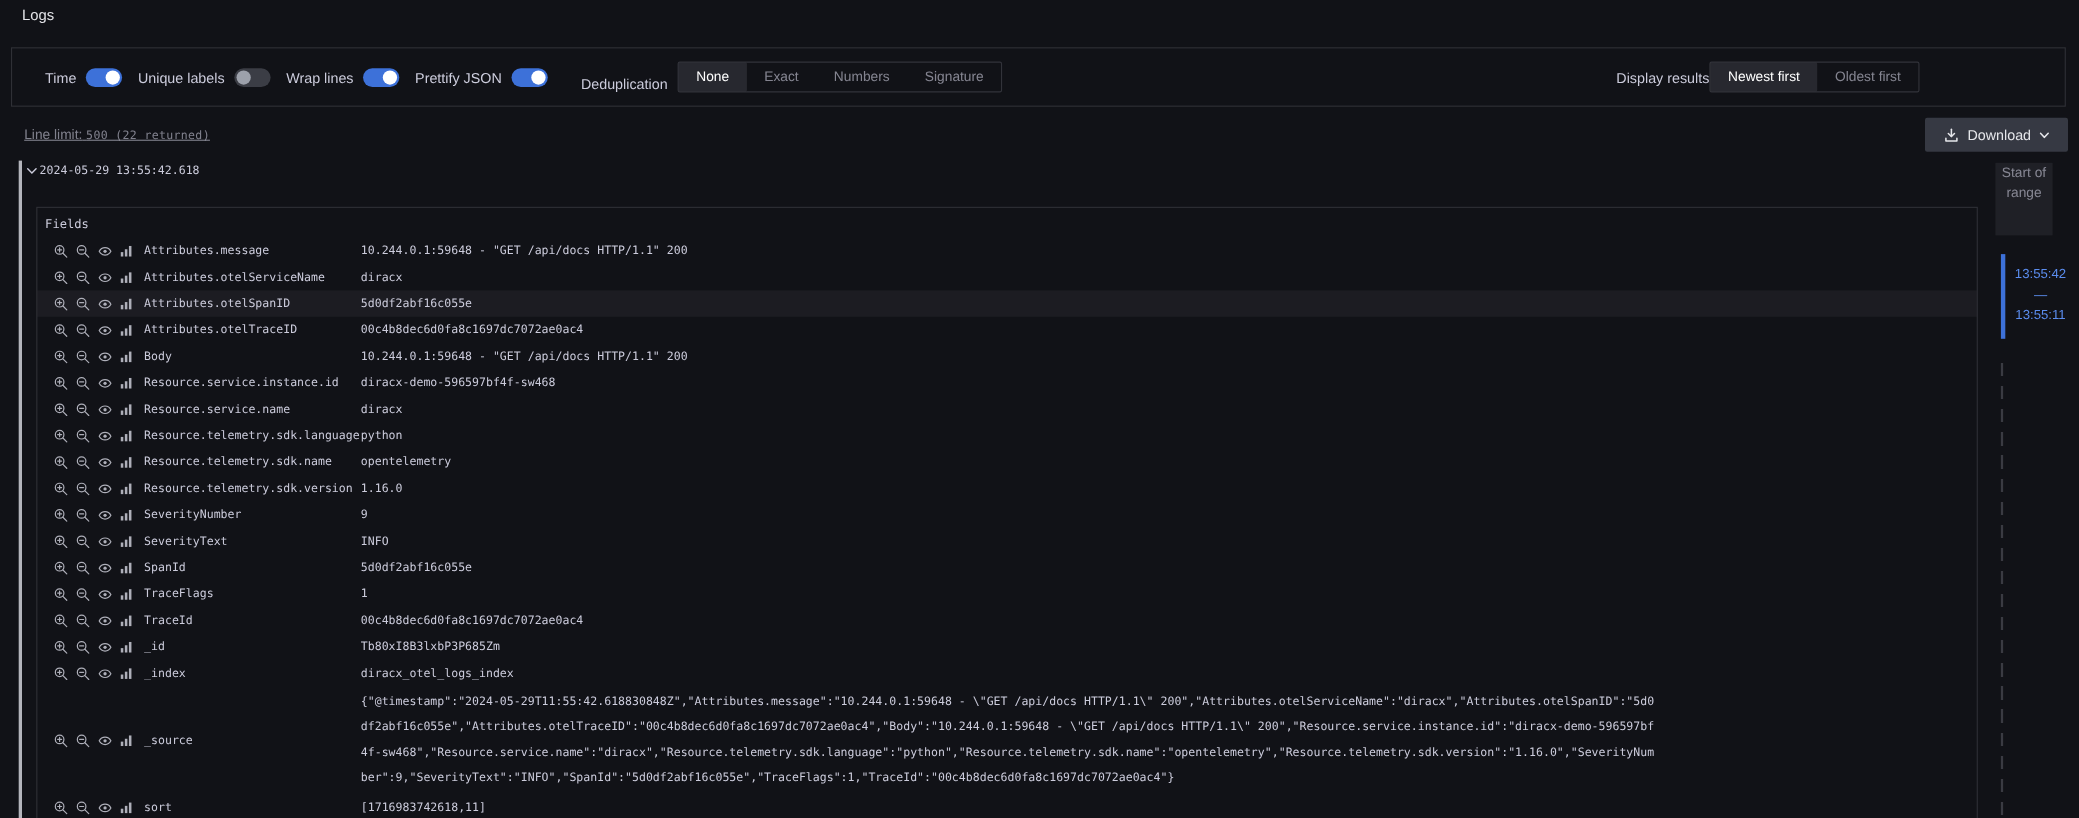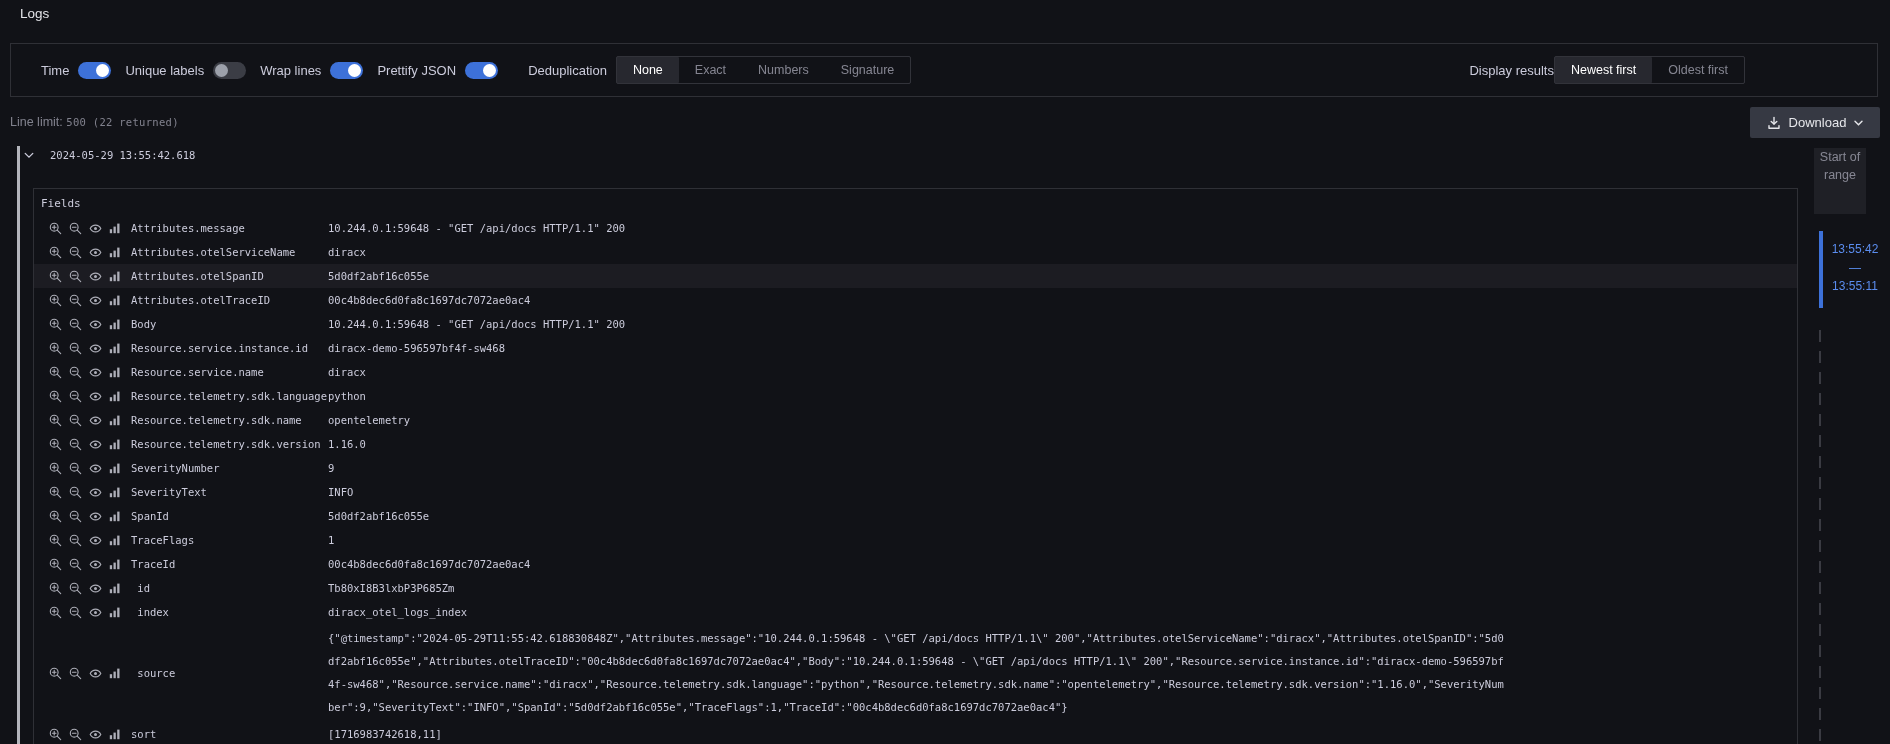--- a/index.html
+++ b/index.html
@@ -25,33 +25,33 @@
   .seg{display:inline-flex;border:1px solid rgba(204,204,220,0.18);border-radius:2px;height:28px;
        align-items:stretch;box-sizing:border-box;}
   .seg .item{display:flex;align-items:center;padding:0 16px;font-size:12.5px;
              color:rgba(204,204,220,0.62);cursor:pointer;white-space:nowrap;}
   .seg .item.active{background:rgba(204,204,220,0.12);color:#ffffff;border-radius:1px;}
 
   .right-cluster{margin-left:auto;margin-right:132px;display:flex;align-items:center;}
   .dr-label{font-size:13px;color:#ccccdc;white-space:nowrap;}
 
   
-  .metaline{position:absolute;left:10px;top:115px;font-size:12.5px;color:rgba(204,204,220,0.6);}
+  .metaline{position:absolute;left:22px;top:115px;font-size:12.5px;color:rgba(204,204,220,0.6);text-decoration:underline;}
   .metaline .val{font-family:"DejaVu Sans Mono",monospace;font-size:10.5px;letter-spacing:0.3px;}
 
   
   .download-btn{position:absolute;left:1750px;top:107px;width:130px;height:31px;
                 background:#363943;border:none;border-radius:2px;display:flex;align-items:center;
                 justify-content:center;gap:8px;color:#e6e7eb;font-size:13px;cursor:pointer;
                 font-family:"Liberation Sans",sans-serif;}
   .download-btn svg{display:block;}
 
   
   .level-bar{position:absolute;left:17px;top:146px;width:3px;height:598px;background:#b4b5bc;}
-  .logrow-head{position:absolute;left:24px;top:149px;display:flex;align-items:center;gap:16px;cursor:pointer;}
+  .logrow-head{position:absolute;left:24px;top:149px;display:flex;align-items:center;gap:2px;cursor:pointer;}
   .logrow-ts{font-family:"DejaVu Sans Mono",monospace;font-size:10.5px;color:#ccccdc;}
 
   
   .fields-panel{position:absolute;left:33px;top:188px;width:1765px;height:600px;
                 border:1px solid rgba(204,204,220,0.16);box-sizing:border-box;padding-top:8px;}
   .fields-title{font-family:"DejaVu Sans Mono",monospace;font-size:11px;color:#ccccdc;
                 padding-left:7px;margin-bottom:6px;}
   .frow{display:flex;align-items:center;min-height:24px;padding-left:14px;box-sizing:border-box;}
   .frow.hl{background:rgba(204,204,220,0.06);}
   .ficons{display:flex;align-items:center;gap:6px;width:74px;flex:0 0 auto;}
@@ -106,21 +106,21 @@
         </span>
     </div>
 
     <div class="tgroup">
       <span class="tlabel">Prettify JSON</span>
       <span class="switch on">
           <span class="knob"></span>
         </span>
     </div>
 
-    <div class="tgroup" style="margin-left:16px;">
+    <div class="tgroup" style="margin-left:16px;align-items:flex-end;">
       <span class="tlabel">Deduplication</span>
       <span class="seg">
         <span class="item active">None</span>
         <span class="item">Exact</span>
         <span class="item">Numbers</span>
         <span class="item">Signature</span>
       </span>
     </div>
 
     <div class="right-cluster">

